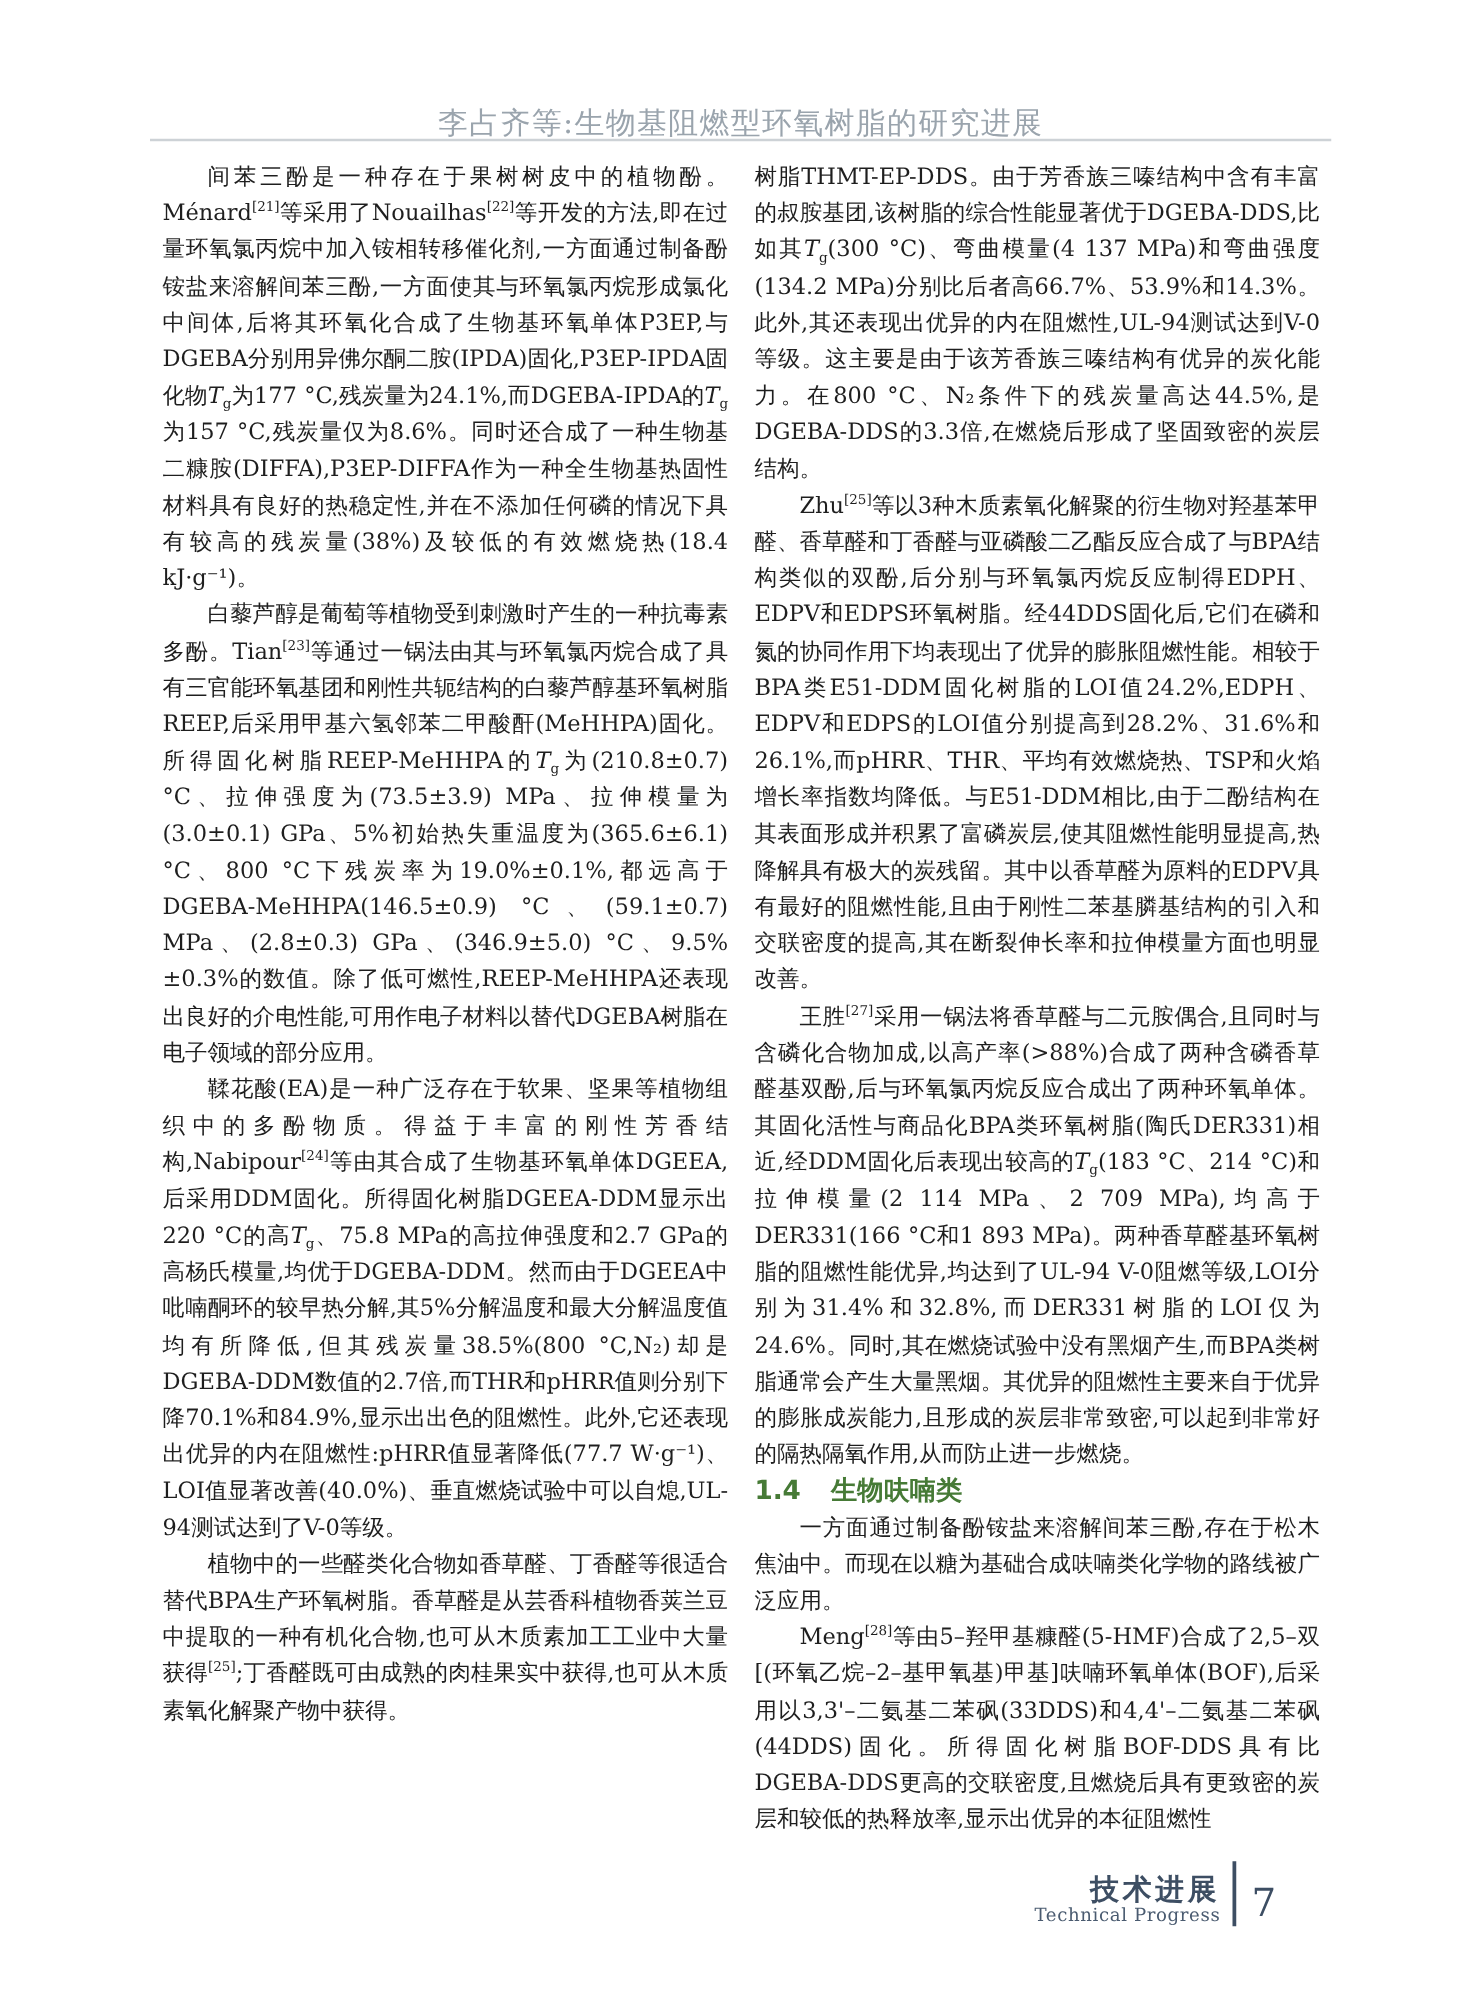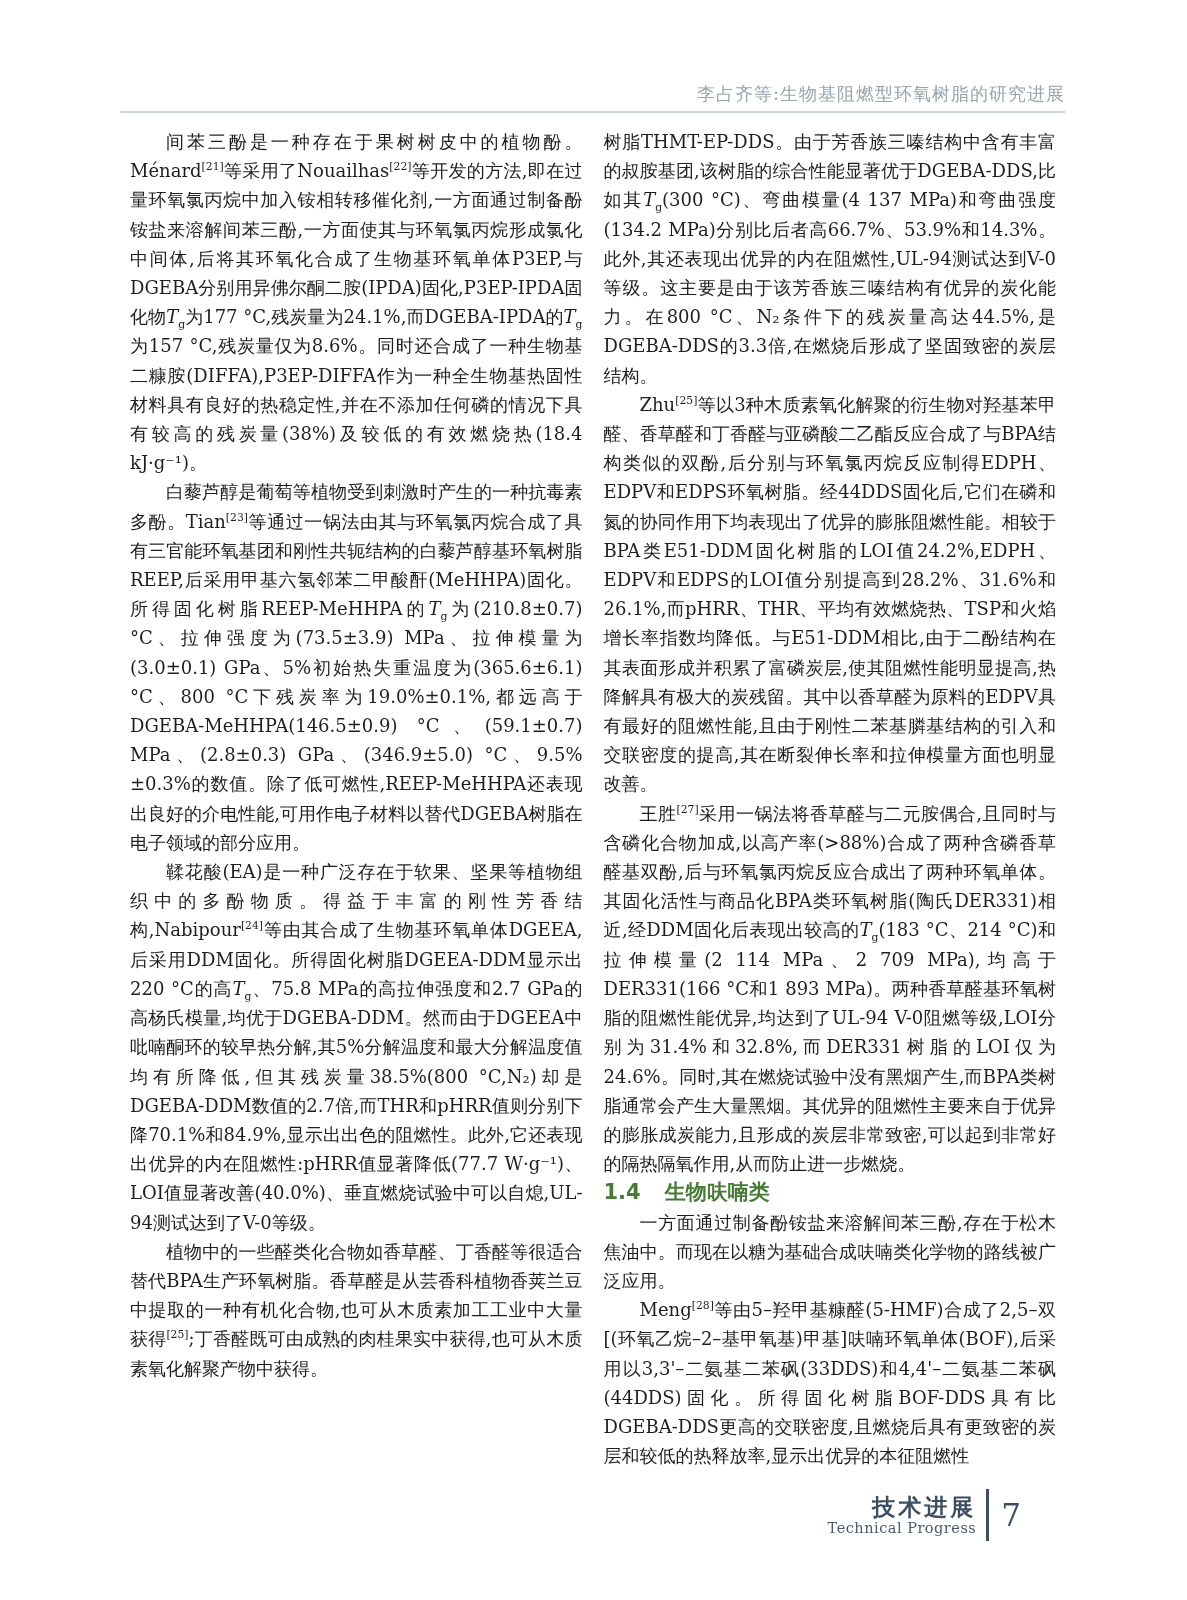--- a/index.html
+++ b/index.html
@@ -8,22 +8,22 @@
     width: 1187px; height: 1600px;
     background: #ffffff;
     position: relative;
     overflow: hidden;
     font-family: "DejaVu Serif", "Liberation Serif", serif;
     color: #1e1e1e;
   }
   .running-head {
     position: absolute;
     top: 82px; left: 120px; right: 122px;
-    text-align: right;
-    font-size: 18px;
+    text-align: center;
+    font-size: 24px;
     color: #9aa4ad;
     letter-spacing: 1px;
   }
   .header-rule {
     position: absolute;
     top: 111px; left: 120px; right: 122px;
     border-top: 2px solid #cdd2d6;
   }
   .content {
     position: absolute;
@@ -50,21 +50,21 @@
     font-weight: 700;
     font-size: 21px;
     line-height: 29.2px;
     color: #467a36;
   }
   .sec-heading .sec-num { margin-right: 24px; }
   .footer {
     position: absolute;
     top: 1489px; right: 166px;
     display: flex;
-    align-items: center;
+    align-items: flex-end;
   }
   .footer-labels { text-align: right; }
   .footer-cn {
     font-family: "DejaVu Sans", "Liberation Sans", sans-serif;
     font-weight: 700;
     font-size: 23px;
     line-height: 1.15;
     color: #3d4e63;
     letter-spacing: 3px;
   }

